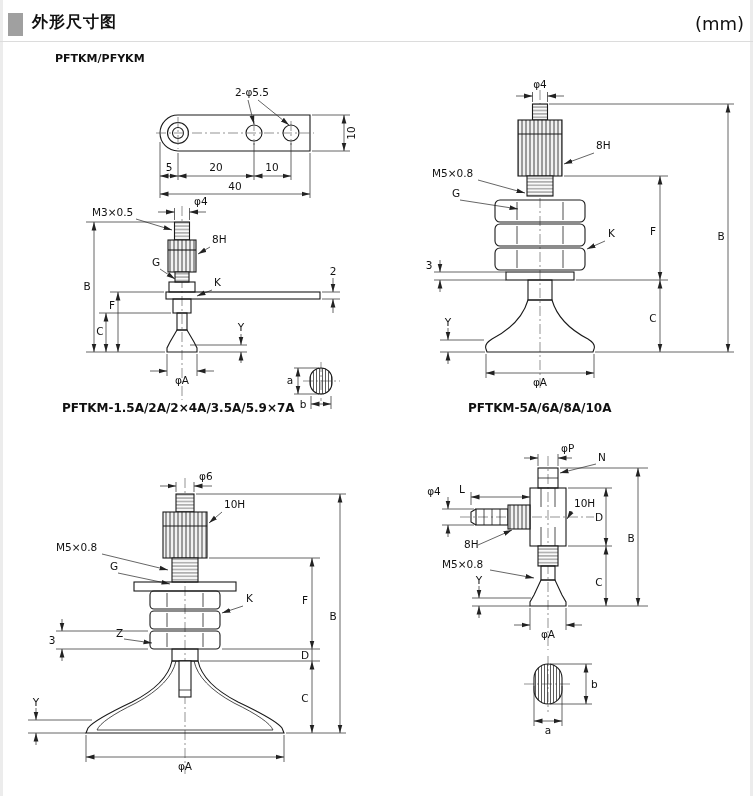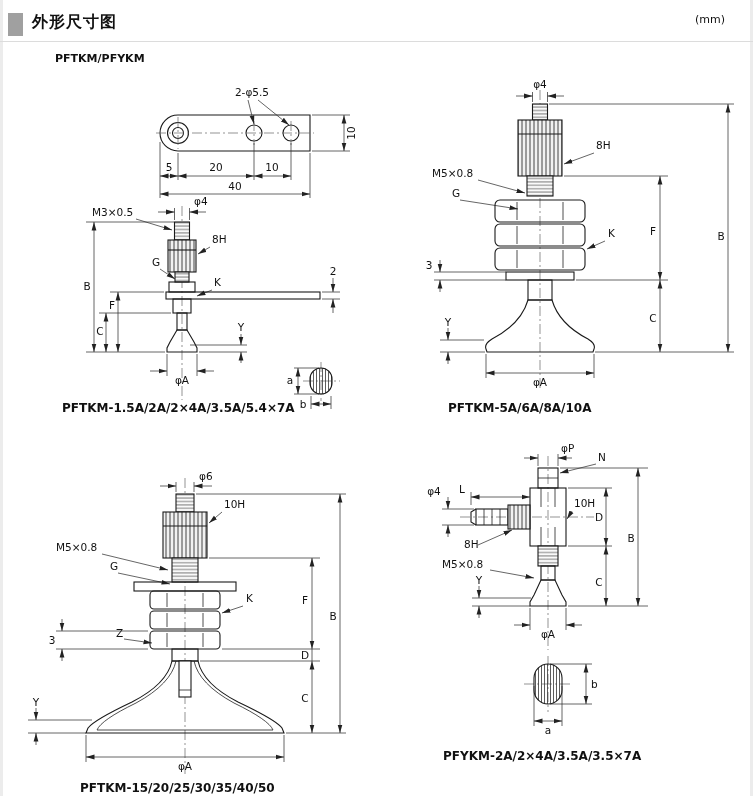--- a/index.html
+++ b/index.html
@@ -2,25 +2,25 @@
 <html><head>
 <meta charset="utf-8">
 <style>
   html,body{margin:0;padding:0;background:#fff;}
   .page{position:relative;width:753px;height:796px;background:#ffffff;overflow:hidden;
         font-family:"DejaVu Sans","Liberation Sans",sans-serif;color:#111;}
   .edge{position:absolute;top:0;bottom:0;width:3px;background:#ececec;}
   .edge-l{left:0;} .edge-r{right:0;}
   .hdr-sq{position:absolute;left:8px;top:13px;width:15px;height:23px;background:#a0a0a0;}
   .hdr-title{position:absolute;left:32px;top:12px;font-size:16px;font-weight:bold;letter-spacing:1px;}
-  .hdr-unit{position:absolute;left:695px;top:13px;font-size:11px;}
+  .hdr-unit{position:absolute;left:695px;top:13px;font-size:18px;}
   .hdr-line{position:absolute;left:0;top:41px;width:753px;height:1px;background:#dcdcdc;}
   .subtitle{position:absolute;left:55px;top:52px;font-size:11px;font-weight:bold;}
   .caption{position:absolute;font-size:12px;font-weight:bold;white-space:nowrap;}
-  .cap1{left:62px;top:401px;} .cap2{left:448px;top:401px;}
+  .cap1{left:62px;top:401px;} .cap2{left:468px;top:401px;}
   .cap3{left:80px;top:781px;} .cap4{left:443px;top:749px;}
   .note-text{position:absolute;left:348px;top:365px;font-size:12.5px;line-height:17px;white-space:nowrap;}
   svg.draw{position:absolute;left:0;top:0;}
   .ln{stroke:#1a1a1a;stroke-width:1.1;fill:none;}
   .ln2{stroke:#222;stroke-width:0.8;fill:none;}
   .lnf{stroke:#1a1a1a;stroke-width:1.1;}
   .dim{stroke:#333;stroke-width:0.75;fill:none;}
   .cl{stroke:#666;stroke-width:0.7;stroke-dasharray:10 3 2 3;fill:none;}
   .lbl{font-family:"DejaVu Sans","Liberation Sans",sans-serif;font-size:10.5px;fill:#111;}
 </style>
@@ -343,17 +343,15 @@
       <line class="dim" x1="586" y1="664" x2="586" y2="704" marker-start="url(#ar)" marker-end="url(#ar)"></line>
       <text class="lbl" x="591" y="688">b</text>
       <line class="dim" x1="534" y1="686" x2="534" y2="726"></line>
       <line class="dim" x1="562" y1="686" x2="562" y2="726"></line>
       <line class="dim" x1="534" y1="721" x2="562" y2="721" marker-start="url(#ar)" marker-end="url(#ar)"></line>
       <text class="lbl" x="548" y="734" text-anchor="middle">a</text>
     </g>
   </svg>
 
 
-  <div class="caption cap1">PFTKM-1.5A/2A/2×4A/3.5A/5.4×7A</div>
+  <div class="caption cap1">PFTKM-1.5A/2A/2×4A/3.5A/5.9×7A</div>
   <div class="caption cap2">PFTKM-5A/6A/8A/10A</div>
-  <div class="caption cap3">PFTKM-15/20/25/30/35/40/50</div>
-  <div class="caption cap4">PFYKM-2A/2×4A/3.5A/3.5×7A</div>
 </div>
 
 </body></html>

